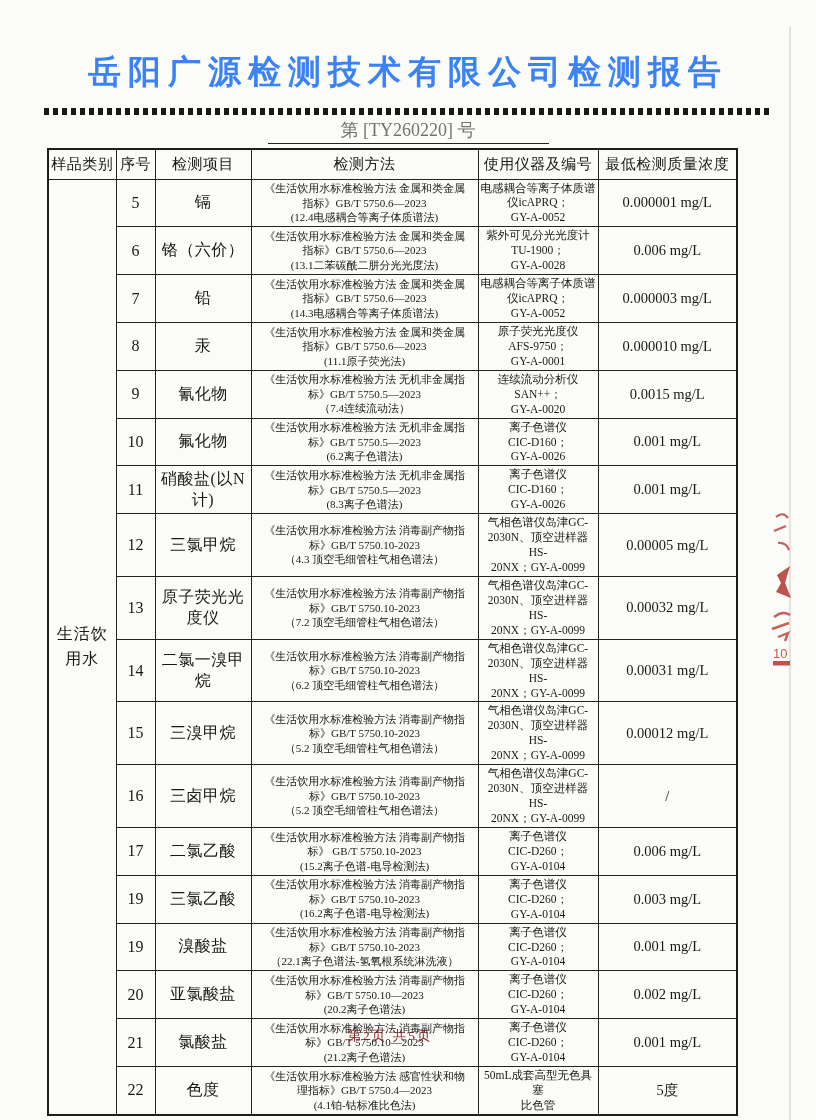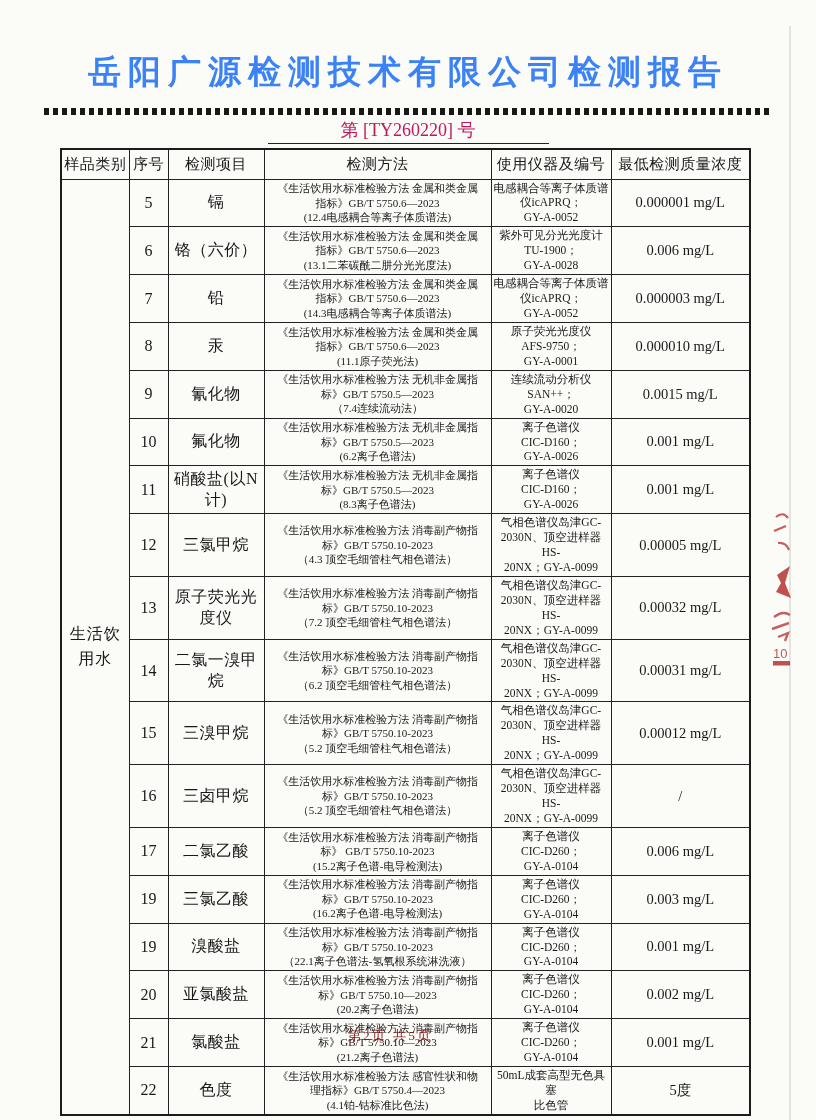--- a/index.html
+++ b/index.html
@@ -15,31 +15,30 @@
     font-family:"Liberation Sans", sans-serif;
     font-weight:700;font-size:33px;letter-spacing:7px;
     color:#3b82f6;white-space:nowrap;
   }
   .dotted-rule{
     position:absolute;top:108px;left:44px;width:728px;height:7px;
     background:repeating-linear-gradient(90deg,#181818 0 5px,transparent 5px 9px);
   }
   .report-no{
     position:absolute;top:118px;left:0;width:816px;text-align:center;
-    font-size:18px;color:#be185d;
+    font-size:18px;color:#737373;
   }
   .report-no .underlined{
     display:inline-block;min-width:265px;text-align:center;
     border-bottom:1.6px solid #222;padding:0 8px 1px 8px;
   }
   table.report{
     position:absolute;top:148px;left:47px;width:689px;
     border-collapse:collapse;table-layout:fixed;
     border:2.4px solid #1c1c1c;
-    margin-left:13px;
   }
   table.report th, table.report td{
     border:1.6px solid #222;
     text-align:center;vertical-align:middle;
     padding:1px 2px;overflow:hidden;
   }
   thead tr{height:30px;}
   tbody tr{height:46.5px;}
   th{font-size:15px;font-weight:400;letter-spacing:.5px;}
   td.category{font-size:16px;line-height:1.55;letter-spacing:1px;}

